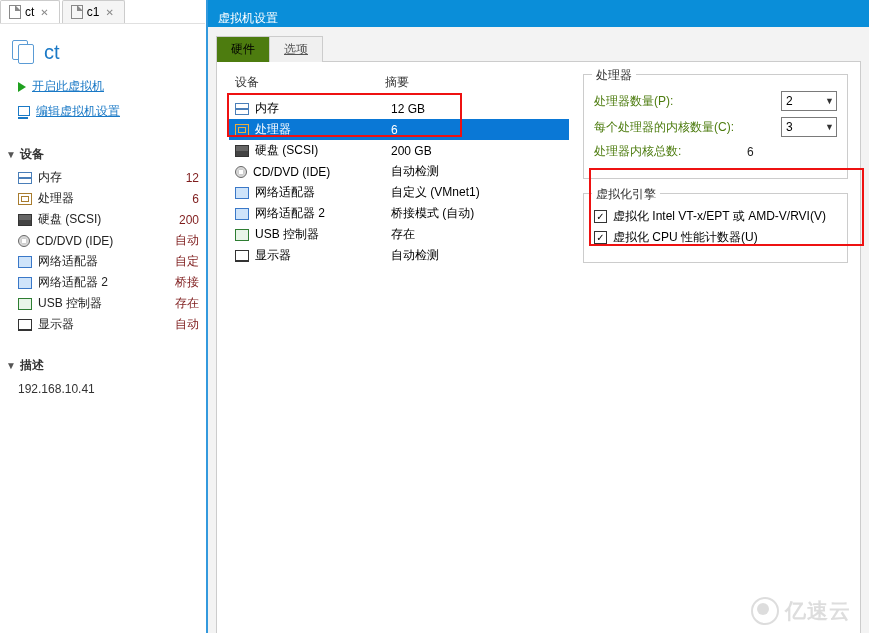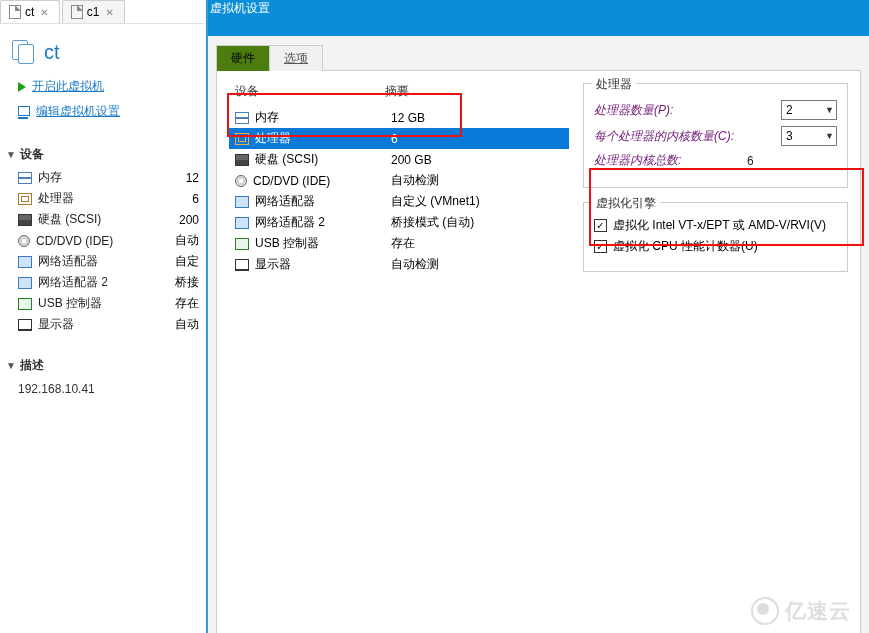--- a/index.html
+++ b/index.html
@@ -25,36 +25,36 @@
 .play-icon { width: 0; height: 0; border-top: 5px solid transparent; border-bottom: 5px solid transparent; border-left: 8px solid #1fa01f; }
 .edit-icon { width: 12px; height: 12px; display: inline-block; position: relative; }
 .edit-icon::before { content: ''; width: 10px; height: 8px; border: 1px solid #1a79c6; display: block; }
 .edit-icon::after { content: ''; width: 10px; height: 2px; background: #1a79c6; display: block; margin-top: 1px; }
 
 .section-header { display: flex; align-items: center; gap: 4px; padding: 22px 6px 4px 6px; color: #333; font-weight: bold; }
 .collapse-icon { font-size: 10px; color: #555; }
 .prop-list { padding: 0 6px; }
 .prop-row { display: flex; align-items: center; padding: 2px 0 2px 12px; gap: 6px; }
 .prop-row .label { flex: 1; color: #222; }
-.prop-row .val { color: #000000; }
+.prop-row .val { color: #7f1d1d; }
 .small-icon { width: 14px; height: 12px; display: inline-block; }
 .mem-icon { background: linear-gradient(to bottom, #fff 0 40%, #4a7eb8 40% 60%, #fff 60%); border: 1px solid #4a7eb8; }
 .cpu-icon { border: 1px solid #a87c2e; position: relative; }
 .cpu-icon::before { content: ''; position: absolute; inset: 2px; border: 1px solid #a87c2e; }
 .hd-icon { background: linear-gradient(to bottom, #666 0 50%, #444 50%); border: 1px solid #333; }
 .cd-icon { border: 1px solid #666; border-radius: 50%; background: radial-gradient(circle, #fff 30%, #ccc 35%, #eee); width: 12px; height: 12px; }
 .net-icon { border: 1px solid #3a78c8; background: #cfe4fa; }
 .usb-icon { border: 1px solid #2e7d32; position: relative; background: #e8f5e8; }
 .disp-icon { border: 1px solid #333; border-bottom: 2px solid #333; }
 
 .desc-text { padding: 4px 6px 0 18px; color: #333; }
 
 
 .dialog { position: absolute; left: 206px; top: 0; width: 663px; height: 633px; border-left: 2px solid #3399dd; background: #f3f3f3; }
-.titlebar { height: 36px; background: #0a8ed9; color: #fff; display: flex; align-items: flex-start; padding-left: 2px; font-size: 12px; }
+.titlebar { height: 27px; background: #0a8ed9; color: #fff; display: flex; align-items: flex-end; padding-left: 10px; font-size: 12px; }
 .dialog-body { padding: 8px; height: calc(100% - 20px); background: #f3f3f3; }
 
 .settings-tabs { display: flex; background: #fff; border: 1px solid #ccc; border-bottom: none; width: fit-content; position: relative; top: 1px; z-index: 2; }
 .settings-tab { padding: 4px 14px; border-right: 1px solid #ccc; background: #4d7c0f; }
 .settings-tab:last-child { border-right: none; }
 .settings-tab.inactive { background: #f0f0f0; color: #555; text-decoration: underline; }
 
 .settings-panel { border: 1px solid #ccc; background: #fff; height: calc(100% - 24px); display: flex; padding: 12px; gap: 14px; }
 
 .dev-col { flex: 1; min-width: 340px; }
@@ -65,21 +65,21 @@
 .dev-row .cell1 { display: flex; align-items: center; gap: 6px; width: 150px; }
 .dev-row.selected { background: #0a78d6; color: #fff; }
 .dev-row.selected .small-icon { filter: brightness(1.4); }
 
 .red-box-1 { position: absolute; border: 2px solid #e11; left: 227px; top: 93px; width: 235px; height: 44px; pointer-events: none; }
 
 .right-col { flex: 1; }
 .group { border: 1px solid #ccc; padding: 10px 10px 12px 10px; margin-bottom: 14px; position: relative; }
 .group-title { position: absolute; top: -8px; left: 8px; background: #fff; padding: 0 4px; color: #333; }
 .form-row { display: flex; align-items: center; margin: 6px 0; gap: 8px; }
-.form-row label { flex: 1; color: #701a75; font-style: italic; }
+.form-row label { flex: 1; color: #4d7c0f; }
 .form-row .val-static { width: 26px; color: #222; }
 .select { border: 1px solid #7a7a7a; width: 56px; height: 20px; display: flex; align-items: center; justify-content: space-between; padding: 0 2px 0 4px; background: #fff; }
 .select .arrow { font-size: 9px; color: #333; }
 
 .chk { display: flex; align-items: center; gap: 6px; margin: 4px 0; }
 .chkbox { width: 13px; height: 13px; border: 1px solid #333; display: inline-flex; align-items: center; justify-content: center; font-size: 10px; line-height: 1; background: #fff; }
 
 .red-box-2 { position: absolute; border: 2px solid #e11; left: 589px; top: 168px; width: 275px; height: 78px; pointer-events: none; }
 
 .watermark { position: absolute; right: 18px; bottom: 8px; display: flex; align-items: center; gap: 6px; opacity: 0.28; }

